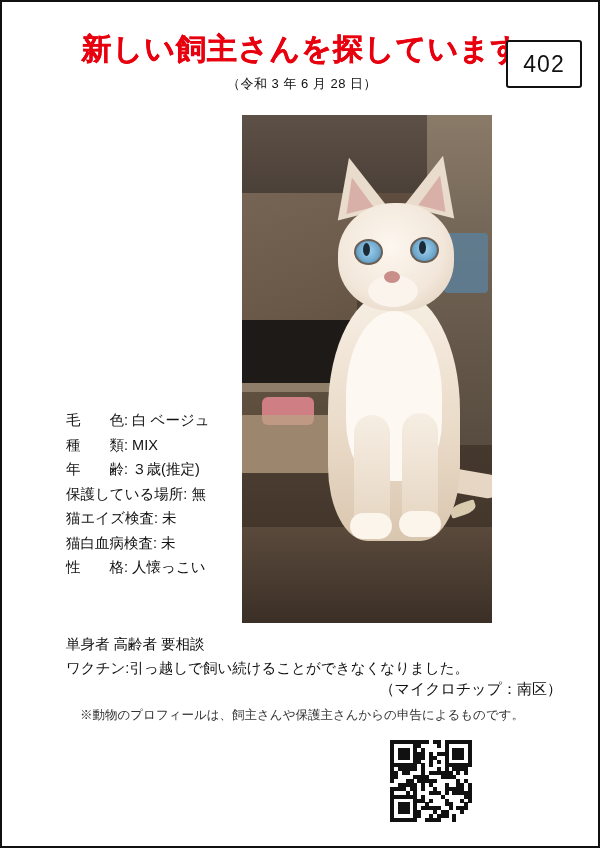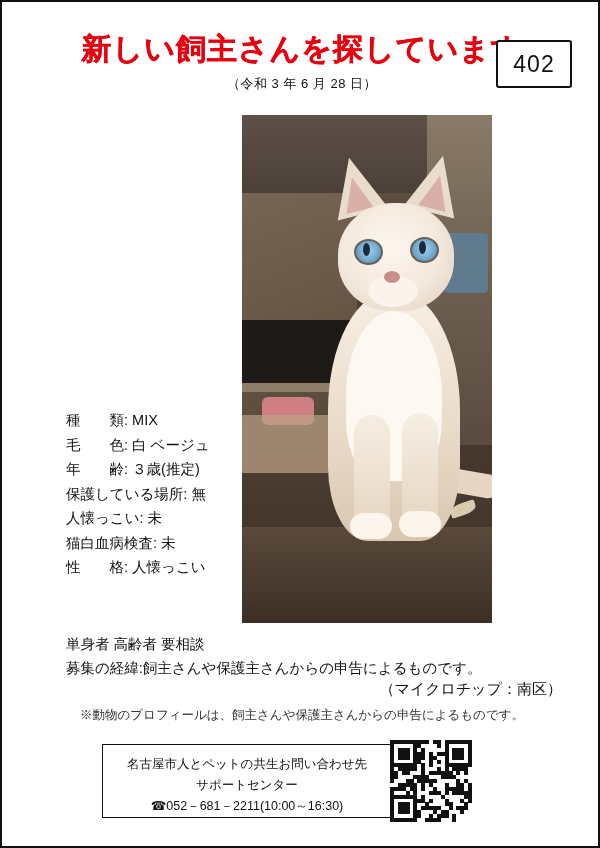--- a/index.html
+++ b/index.html
@@ -43,21 +43,21 @@
   }
   .date-line {
     margin-top: 10px;
     font-size: 13px;
     color: #111111;
     letter-spacing: 0.5px;
   }
   .idbox {
     position: absolute;
     top: 38px;
-    right: 26px;
+    right: 16px;
     width: 72px;
     height: 44px;
     border: 2px solid #111111;
     border-radius: 3px;
     display: flex;
     align-items: center;
     justify-content: center;
     font-size: 23px;
     letter-spacing: 1px;
     color: #111111;
@@ -310,43 +310,38 @@
       <div class="muzzle"></div>
       <div class="eye left"></div>
       <div class="eye right"></div>
       <div class="pupil left"></div>
       <div class="pupil right"></div>
       <div class="nose"></div>
     </div>
   </div>
 
   <div class="profile">
+    <div class="row"><span class="lbl">毛　　色:</span> <span class="val">白 ベージュ</span></div>
     <div class="row"><span class="lbl">種　　類:</span> <span class="val">MIX</span></div>
-    <div class="row"><span class="lbl">毛　　色:</span> <span class="val">白 ベージュ</span></div>
     <div class="row"><span class="lbl">年　　齢:</span> <span class="val">３歳(推定)</span></div>
     <div class="row"><span class="lbl">保護している場所:</span> <span class="val">無</span></div>
-    <div class="row"><span class="lbl">人懐っこい:</span> <span class="val">未</span></div>
+    <div class="row"><span class="lbl">猫エイズ検査:</span> <span class="val">未</span></div>
     <div class="row"><span class="lbl">猫白血病検査:</span> <span class="val">未</span></div>
     <div class="row"><span class="lbl">性　　格:</span> <span class="val">人懐っこい</span></div>
   </div>
 
   <div class="wide-rows">
     <div>単身者 高齢者 要相談</div>
-    <div>募集の経緯:飼主さんや保護主さんからの申告によるものです。</div>
+    <div>ワクチン:引っ越しで飼い続けることができなくなりました。</div>
   </div>
 
   <div class="place-line">（マイクロチップ：南区）</div>
 
   <div class="note">※動物のプロフィールは、飼主さんや保護主さんからの申告によるものです。</div>
 
-  <div class="footer-box">
-    <div>名古屋市人とペットの共生お問い合わせ先</div>
-    <div>サポートセンター</div>
-    <div>☎052－681－2211(10:00～16:30)</div>
-  </div>
 
   <div class="qr" id="qr">
       <div class="cell" style="left: 0px; top: 0px; width: 4px; height: 4px;"></div>
       <div class="cell" style="left: 3.90476px; top: 0px; width: 4px; height: 4px;"></div>
       <div class="cell" style="left: 7.80952px; top: 0px; width: 4px; height: 4px;"></div>
       <div class="cell" style="left: 11.7143px; top: 0px; width: 4px; height: 4px;"></div>
       <div class="cell" style="left: 15.619px; top: 0px; width: 4px; height: 4px;"></div>
       <div class="cell" style="left: 19.5238px; top: 0px; width: 4px; height: 4px;"></div>
       <div class="cell" style="left: 23.4286px; top: 0px; width: 4px; height: 4px;"></div>
       <div class="cell" style="left: 27.3333px; top: 0px; width: 4px; height: 4px;"></div>

